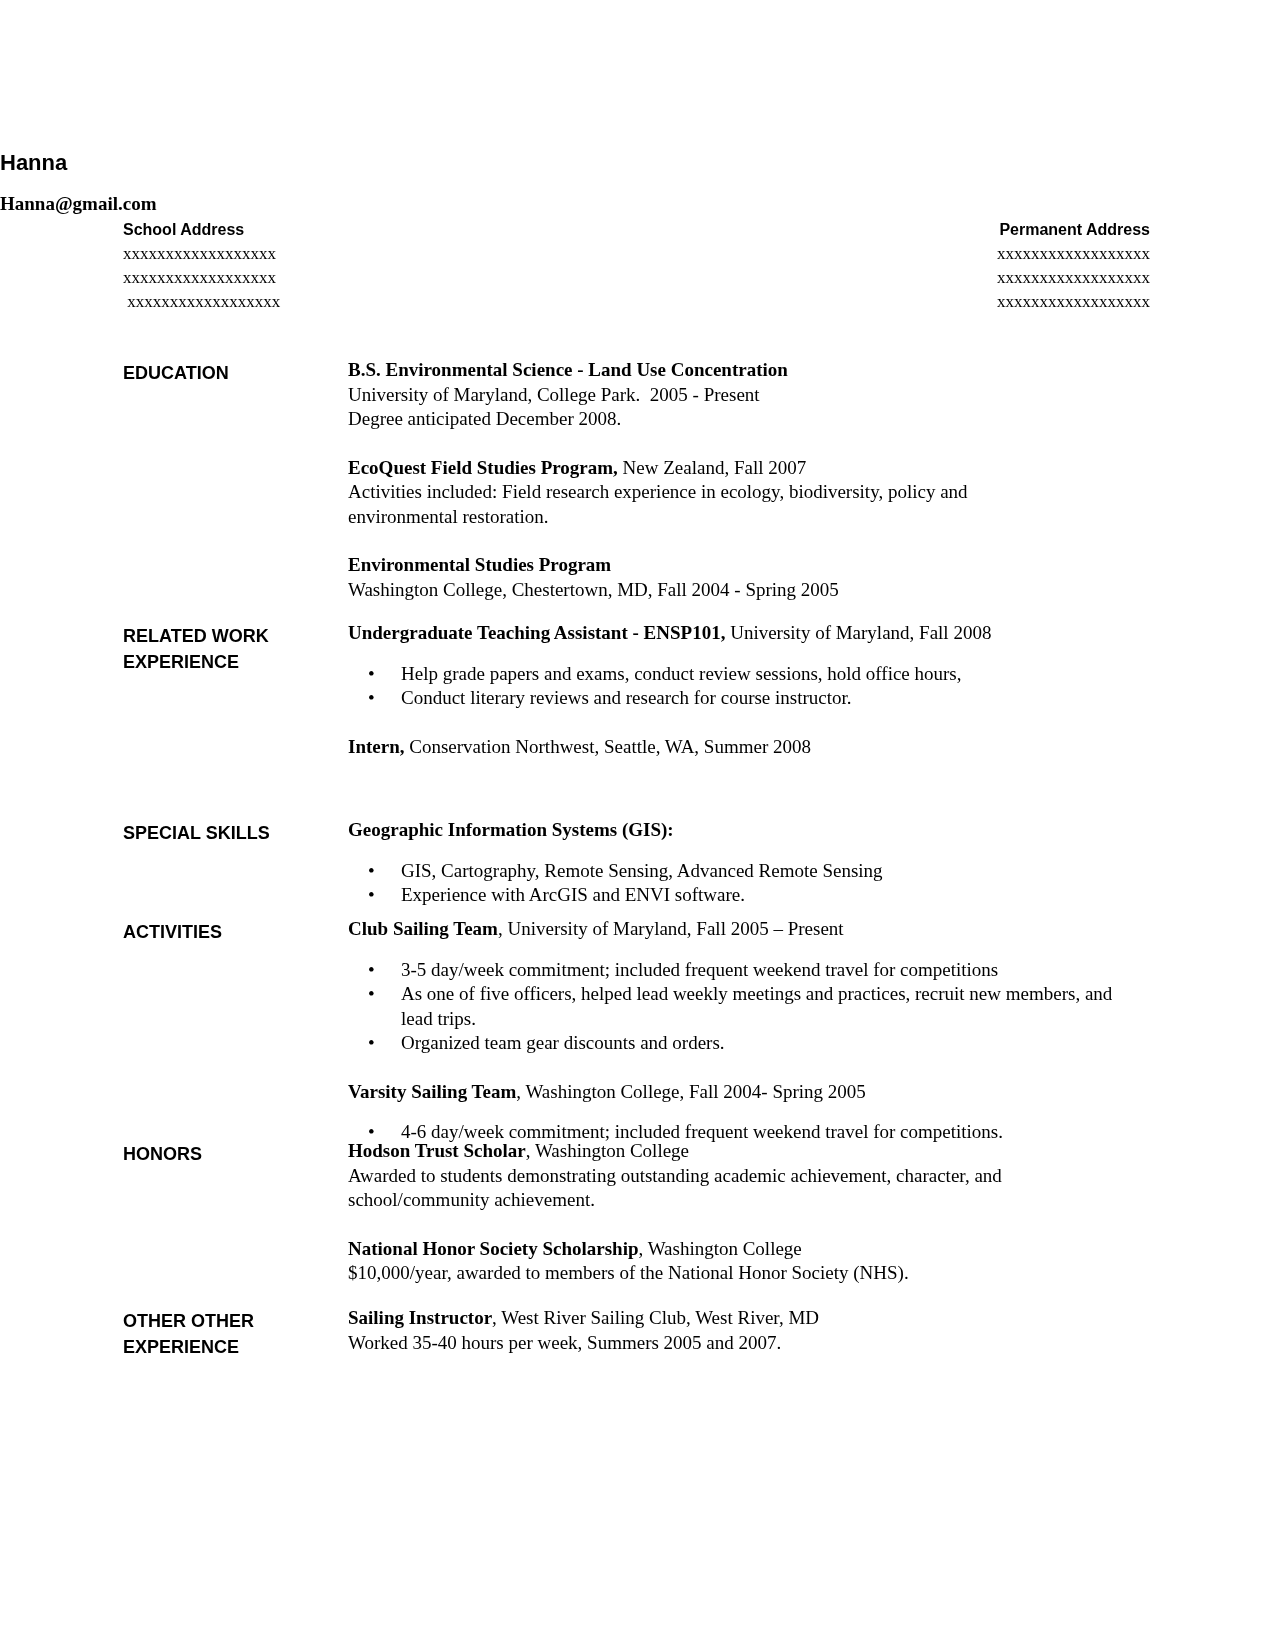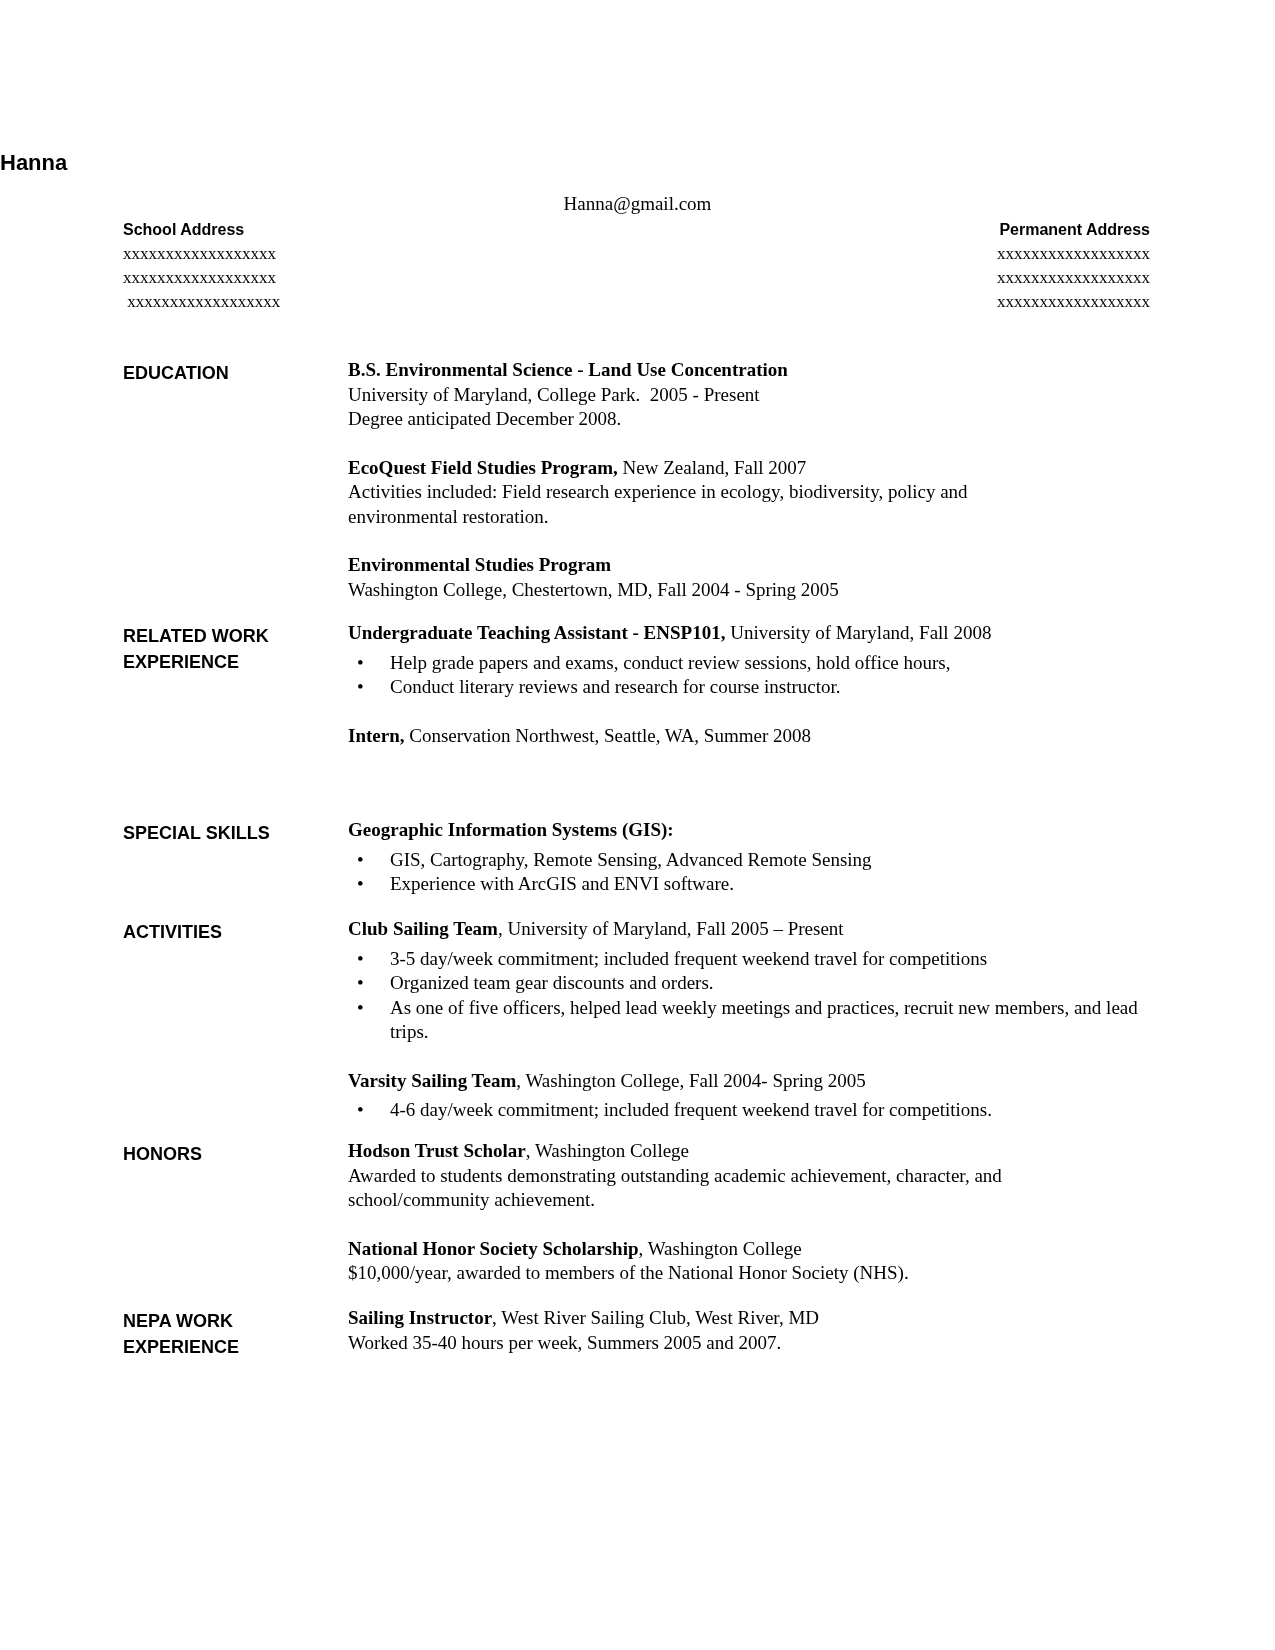--- a/index.html
+++ b/index.html
@@ -1,32 +1,32 @@
 <!DOCTYPE html>
 <html><head>
 <meta charset="utf-8">
 <style>
   html, body { margin:0; padding:0; background:#fff; }
   body { width:1275px; height:1650px; position:relative; color:#000; overflow:hidden; }
   .serif { font-family: "Liberation Serif", "DejaVu Serif", serif; }
   .sans { font-family: "Liberation Sans", "DejaVu Sans", sans-serif; }
   #name { position:absolute; top:150px; left:0; width:1275px; text-align:left; font-size:22px; font-weight:bold; }
-  #email { position:absolute; top:193px; left:0; width:1275px; text-align:center; font-size:19px; font-weight:normal; }
+  #email { position:absolute; top:193px; left:0; width:1275px; text-align:left; font-size:19px; font-weight:bold; }
   .addr { position:absolute; top:218px; font-size:16px; line-height:24px; }
   .addr .h { font-weight:bold; font-family:Liberation Sans, sans-serif; font-size:16px; }
   .addr .l { font-family:"Liberation Serif", serif; font-size:17px; }
   #addr-left { left:123px; }
   #addr-right { right:125px; text-align:right; }
   .section { position:absolute; left:123px; width:1040px; }
   .sec-label { position:absolute; left:0; top:2px; width:200px; font-family:"Liberation Sans", sans-serif; font-weight:bold; font-size:18px; line-height:26px; }
   .sec-body { position:absolute; left:225px; width:820px; font-family:"Liberation Serif", serif; font-size:19px; line-height:24.5px; }
   .entry { margin-bottom:24px; }
   .entry:last-child { margin-bottom:0; }
   .b { font-weight:bold;text-align:center; }
-  ul { margin:5px; padding:0; list-style:none; }
+  ul { margin:16px; padding:0; list-style:none; }
   li { position:relative; padding-left:37px; }
   li::before { content:"\2022"; position:absolute; left:4px; top:0; }
 </style>
 </head>
 <body>
 
 <div id="name" class="sans">Hanna</div>
 <div id="email" class="serif">Hanna@gmail.com</div>
 
 <div id="addr-left" class="addr">
@@ -94,22 +94,22 @@
   </div>
 </div>
 
 <div class="section" style="top:917px;">
   <div class="sec-label">ACTIVITIES</div>
   <div class="sec-body">
     <div class="entry">
       <div><span class="b">Club Sailing Team</span><span>, University of Maryland, Fall 2005 – Present</span></div>
       <ul>
         <li>3-5 day/week commitment; included frequent weekend travel for competitions</li>
+        <li style="padding-right:10px">As one of five officers, helped lead weekly meetings and practices, recruit new members, and lead trips.</li>
         <li>Organized team gear discounts and orders.</li>
-        <li style="padding-right:10px">As one of five officers, helped lead weekly meetings and practices, recruit new members, and lead trips.</li>
       </ul>
     </div>
     <div class="entry">
       <div><span class="b">Varsity Sailing Team</span><span>, Washington College, Fall 2004- Spring 2005</span></div>
       <ul>
         <li>4-6 day/week commitment; included frequent weekend travel for competitions.</li>
       </ul>
     </div>
   </div>
 </div>
@@ -123,21 +123,21 @@
     </div>
     <div class="entry">
       <div><span class="b">National Honor Society Scholarship</span><span>, Washington College</span></div>
       <div>$10,000/year, awarded to members of the National Honor Society (NHS).</div>
     </div>
   </div>
 </div>
 
 <div class="section" style="top:1306px;">
   <div class="sec-label">
-    <div>NEPA WORK</div>
+    <div>OTHER OTHER</div>
     <div>EXPERIENCE</div>
   </div>
   <div class="sec-body">
     <div class="entry">
       <div><span class="b">Sailing Instructor</span><span>, West River Sailing Club, West River, MD</span></div>
       <div>Worked 35-40 hours per week, Summers 2005 and 2007.</div>
     </div>
   </div>
 </div>
 

